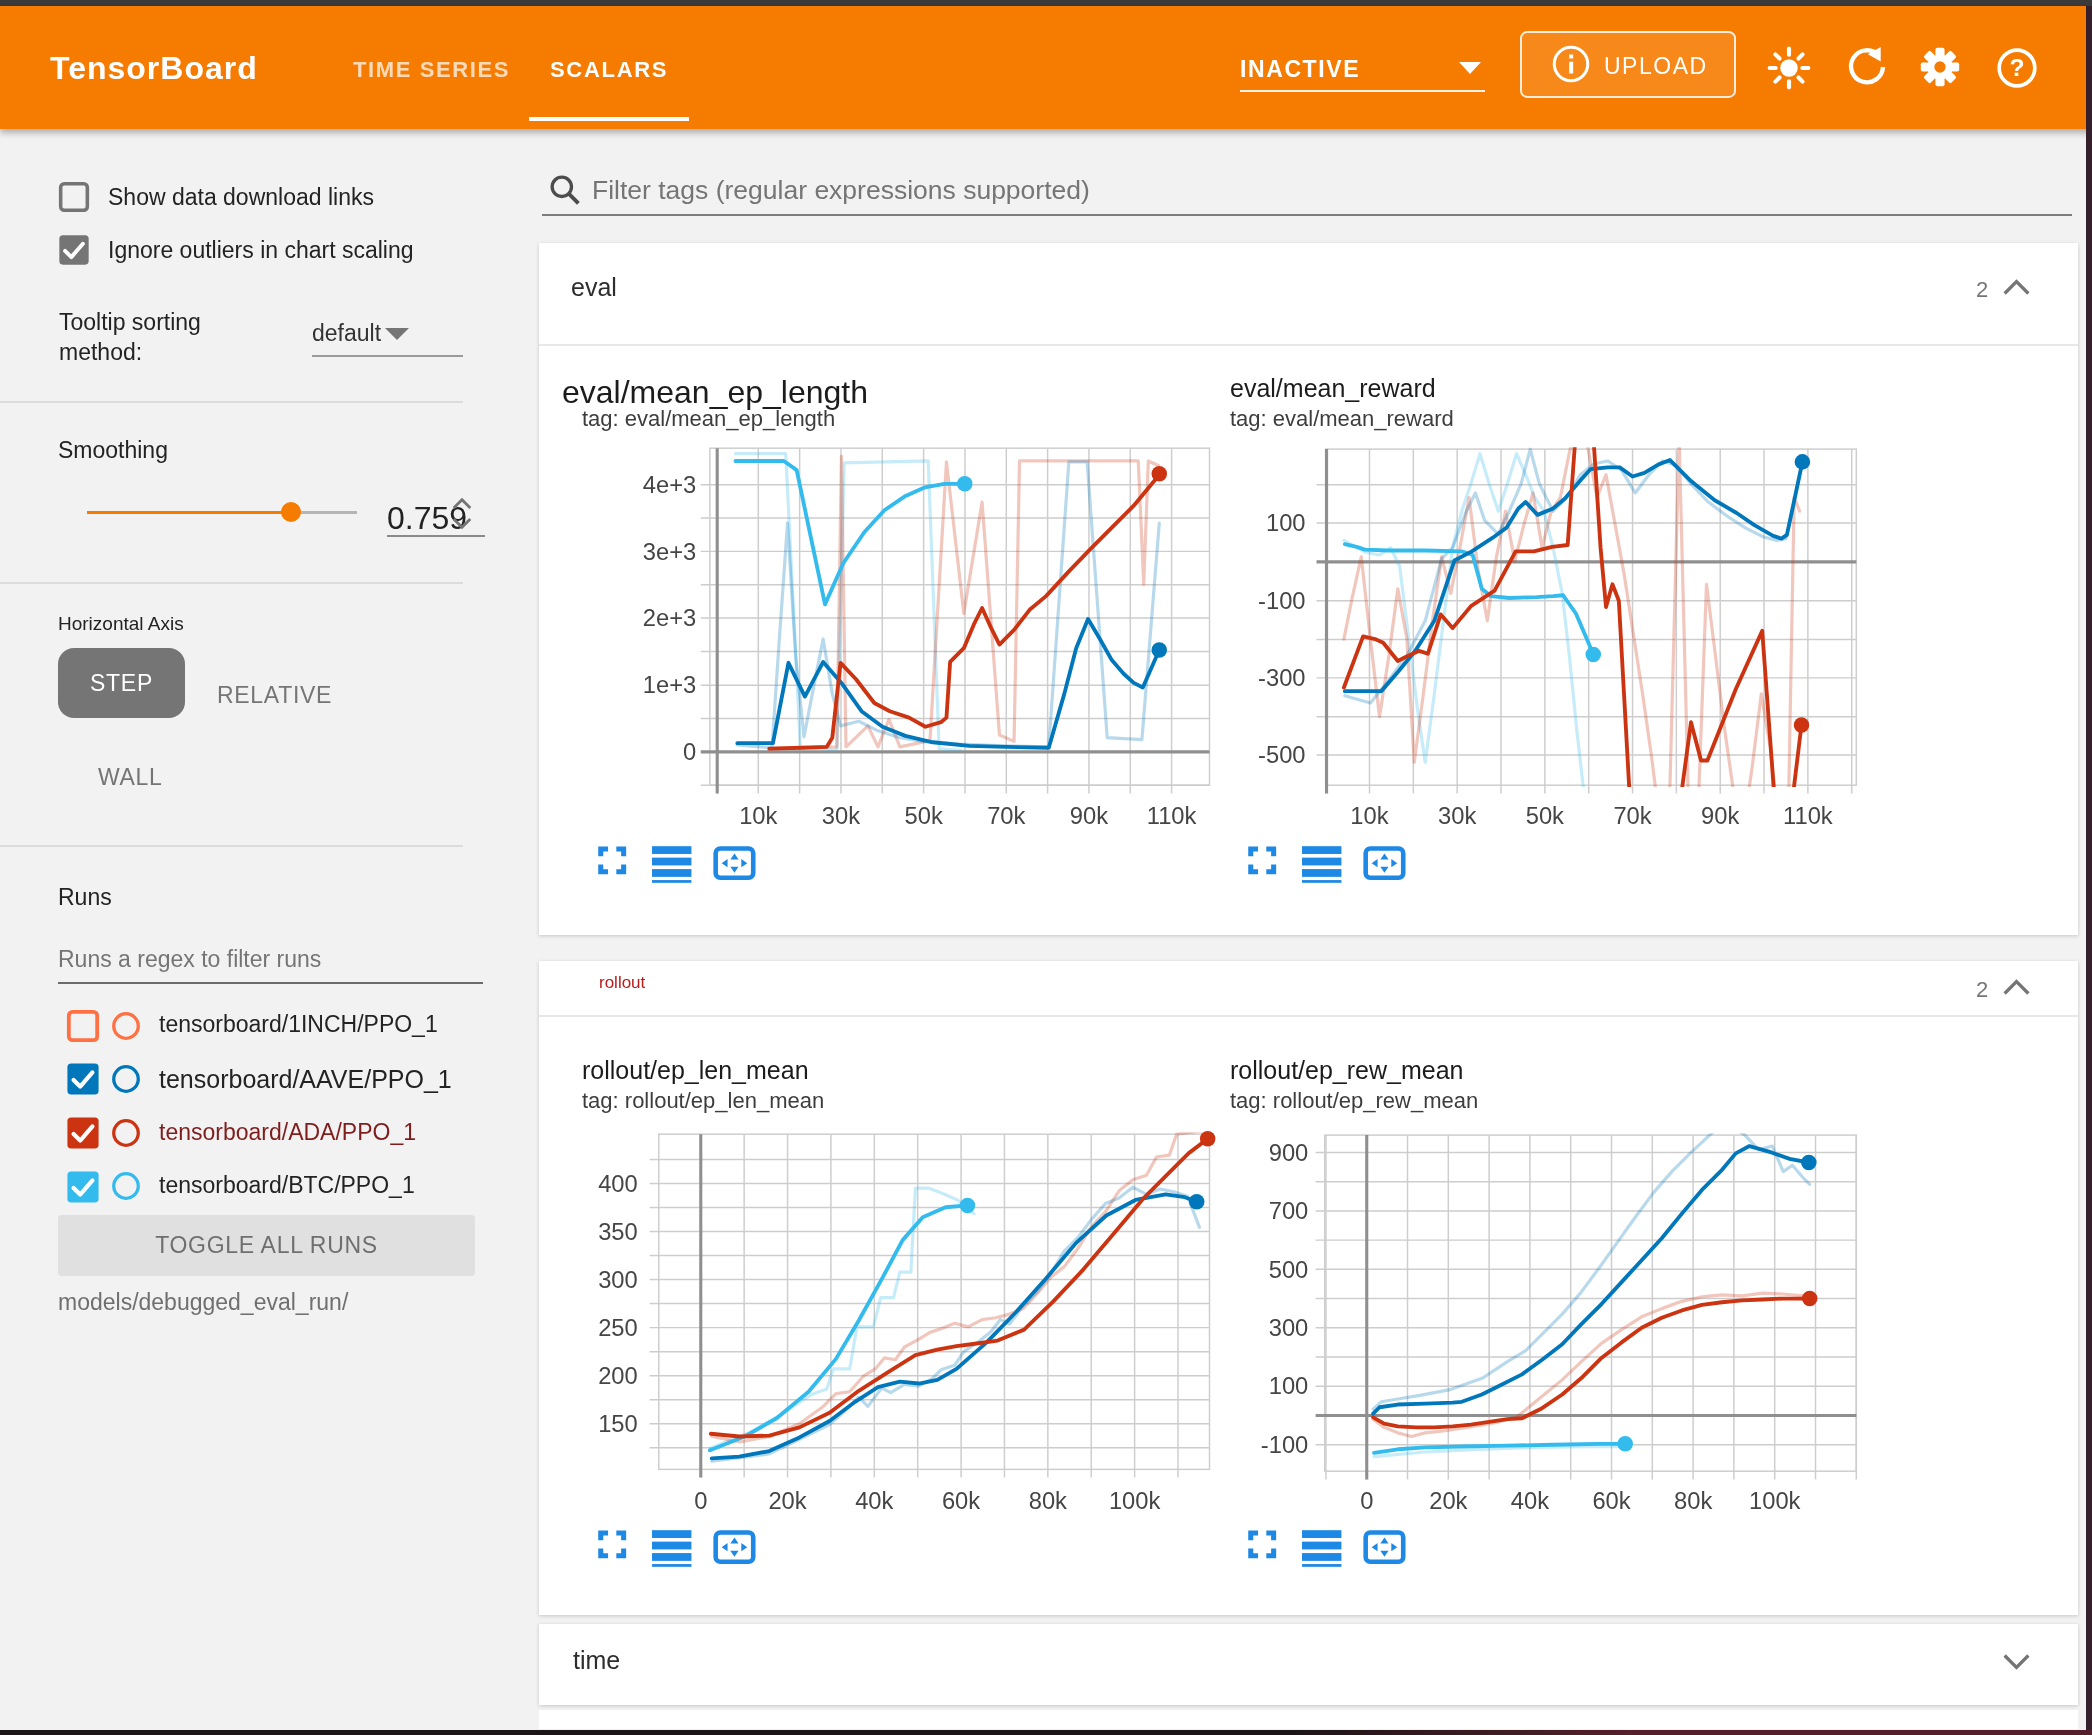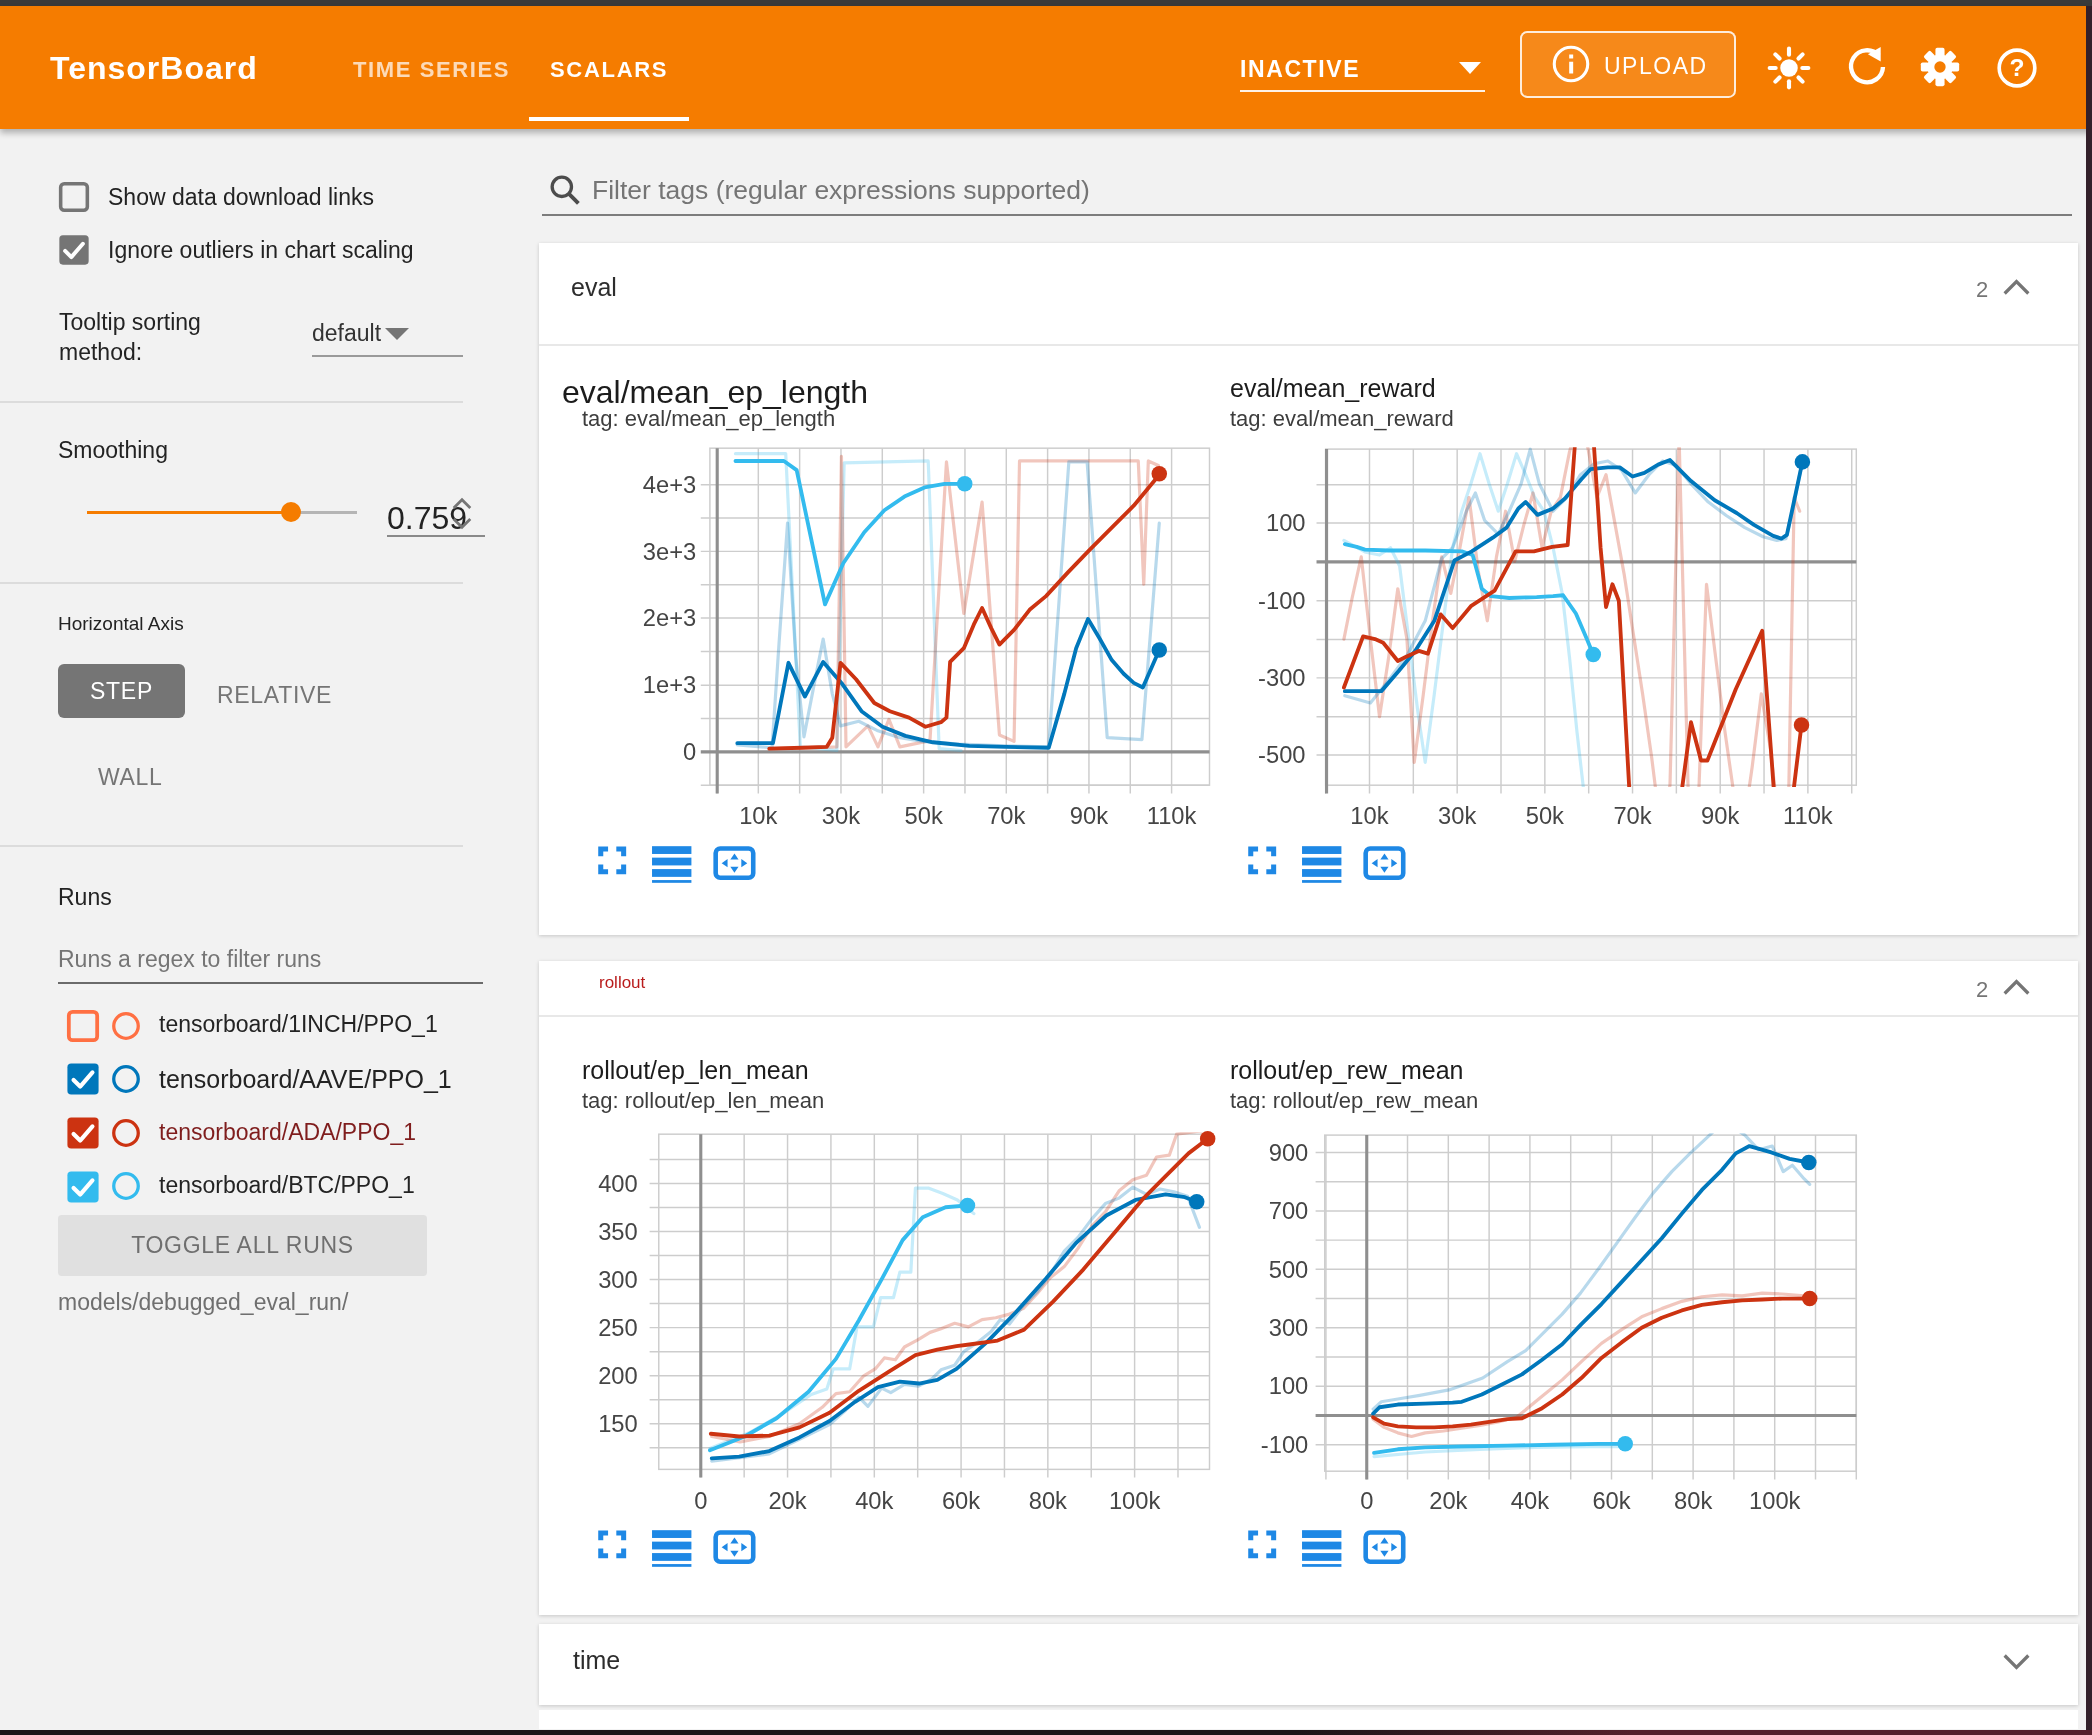--- a/index.html
+++ b/index.html
@@ -82,21 +82,21 @@
 <div class="abs" style="left:281px;top:502px;width:20px;height:20px;border-radius:50%;background:#f57c00"></div>
 <div class="abs" style="left:387px;top:500px;font-size:32px;color:#232323">0.759</div>
 <svg class="abs" style="left:450px;top:496px" width="24" height="35" viewBox="0 0 26 38">
     <polyline points="4,13 13,4 22,13" fill="none" stroke="#757575" stroke-width="3"></polyline>
     <polyline points="4,25 13,34 22,25" fill="none" stroke="#757575" stroke-width="3"></polyline>
   </svg>
 <div class="abs" style="left:387px;top:535px;width:98px;height:1.8px;background:#8a8a8a"></div>
 
 <div class="abs" style="left:0;top:582px;width:463px;height:1.8px;background:#dcdcdc"></div>
 <div class="abs" style="left:58px;top:613px;font-size:19px;color:#232323">Horizontal Axis</div>
-<div class="abs" style="left:58px;top:664px;width:127px;height:54px;background:#757575;border-radius:6px;color:#fff;font-size:23px;letter-spacing:0.7px;display:flex;align-items:center;justify-content:center">STEP</div>
+<div class="abs" style="left:58px;top:648px;width:127px;height:70px;background:#757575;border-radius:16px;color:#fff;font-size:23px;letter-spacing:0.7px;display:flex;align-items:center;justify-content:center">STEP</div>
 <div class="abs" style="left:217px;top:682px;font-size:23px;color:#757575;letter-spacing:0.7px">RELATIVE</div>
 <div class="abs" style="left:98px;top:764px;font-size:23px;color:#757575;letter-spacing:0.7px">WALL</div>
 
 <div class="abs" style="left:0;top:845px;width:463px;height:1.8px;background:#dcdcdc"></div>
 <div class="abs" style="left:58px;top:884px;font-size:23px;color:#232323">Runs</div>
 <div class="abs" style="left:58px;top:946px;font-size:23px;color:#757575">Runs a regex to filter runs</div>
 <div class="abs" style="left:58px;top:982px;width:425px;height:2.3px;background:#6b6b6b"></div>
 <svg style="position:absolute;left:66px;top:1009px" width="34" height="34" viewBox="0 0 36 36">
     <rect x="3" y="3" width="30" height="30" rx="4" fill="none" stroke="#ff7043" stroke-width="4"></rect>
   </svg>
@@ -121,21 +121,21 @@
   </svg>
 <div style="position:absolute;left:159px;top:1119px;font-size:23px;color:#7f1d1d">tensorboard/ADA/PPO_1</div>
 <svg style="position:absolute;left:66px;top:1170px" width="34" height="34" viewBox="0 0 36 36">
     <rect x="1.5" y="1.5" width="33" height="33" rx="4" fill="#33bbee"></rect>
     <polyline points="8,19 15,26 28,11" fill="none" stroke="#fff" stroke-width="4.4" stroke-linecap="round" stroke-linejoin="round"></polyline>
   </svg>
 <svg style="position:absolute;left:111px;top:1171px" width="30" height="30" viewBox="0 0 33 33">
     <circle cx="16.5" cy="16.5" r="13.5" fill="none" stroke="#33bbee" stroke-width="3.6"></circle>
   </svg>
 <div style="position:absolute;left:159px;top:1172px;font-size:23px;color:#232323">tensorboard/BTC/PPO_1</div>
-<div class="abs" style="left:58px;top:1215px;width:369px;height:61px;background:#e0e0e0;border-radius:3.7px;color:#6f6f6f;font-size:23px;letter-spacing:0.7px;display:flex;align-items:center;justify-content:center">TOGGLE ALL RUNS</div>
+<div class="abs" style="left:58px;top:1215px;width:417px;height:61px;background:#e0e0e0;border-radius:3.7px;color:#6f6f6f;font-size:23px;letter-spacing:0.7px;display:flex;align-items:center;justify-content:center">TOGGLE ALL RUNS</div>
 <div class="abs" style="left:58px;top:1289px;font-size:23px;color:#6f6f6f">models/debugged_eval_run/</div>
 
 <svg class="abs" style="left:548px;top:173px" width="35" height="35" viewBox="0 0 38 38">
     <circle cx="15" cy="15" r="10.5" fill="none" stroke="#4c4c4c" stroke-width="3.6"></circle>
     <line x1="22.5" y1="22.5" x2="33" y2="33" stroke="#4c4c4c" stroke-width="4.2"></line>
   </svg>
 <div class="abs" style="left:592px;top:175px;font-size:26.5px;color:#757575">Filter tags (regular expressions supported)</div>
 <div class="abs" style="left:542px;top:214px;width:1530px;height:1.8px;background:#7d7d7d"></div>
 
 <div class="abs" style="left:539px;top:243px;width:1539px;height:692px;background:#fff;box-shadow:0 0.9px 3.7px rgba(0,0,0,0.18)"></div>

